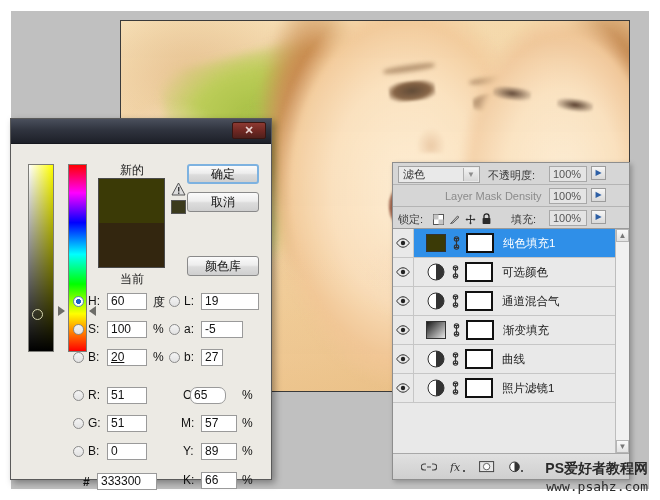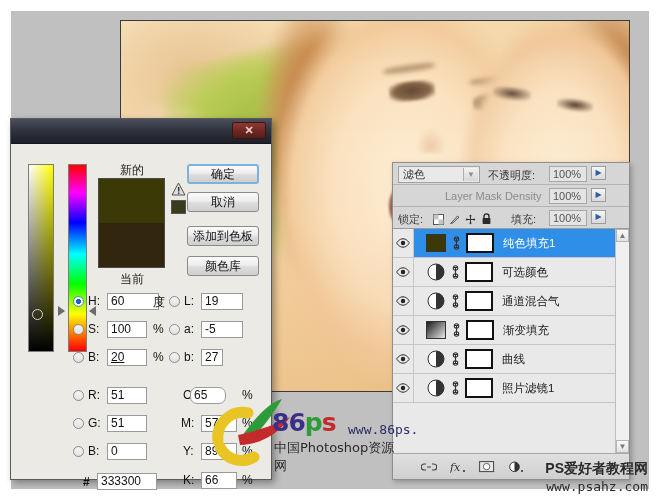--- a/index.html
+++ b/index.html
@@ -451,26 +451,25 @@
         <svg width="15" height="14" viewBox="0 0 15 14">
           <path d="M7.5 1 L14 13 L1 13 Z" fill="#dcdcdc" stroke="#555" stroke-width="1"></path>
           <rect x="7" y="5" width="1.4" height="4.5" fill="#333"></rect>
           <rect x="7" y="10.5" width="1.4" height="1.4" fill="#333"></rect>
         </svg>
       </div>
       <div class="warn-swatch"></div>
 
       <div class="dbtn primary b-ok">确定</div>
       <div class="dbtn b-cancel">取消</div>
-      <div class="dbtn b-add">添加到色板</div>
       <div class="dbtn b-lib">颜色库</div>
 
       <div class="radio on" style="left:62px; top:152px;"></div>
       <div class="nlabel" style="left:77px; top:150px;">H:</div>
-      <div class="nbox" style="left:96px; top:149px; width:52px;">60</div>
+      <div class="nbox" style="left:96px; top:149px; width:40px;">60</div>
       <div class="nunit" style="left:142px; top:150px;">度</div>
 
       <div class="radio" style="left:62px; top:180px;"></div>
       <div class="nlabel" style="left:77px; top:178px;">S:</div>
       <div class="nbox" style="left:96px; top:177px; width:40px;">100</div>
       <div class="nunit" style="left:142px; top:178px;">%</div>
 
       <div class="radio" style="left:62px; top:208px;"></div>
       <div class="nlabel" style="left:77px; top:206px;">B:</div>
       <div class="nbox" style="left:96px; top:205px; width:40px;text-decoration:underline;">20</div>
@@ -486,21 +485,21 @@
 
       <div class="radio" style="left:62px; top:302px;"></div>
       <div class="nlabel" style="left:77px; top:300px;">B:</div>
       <div class="nbox" style="left:96px; top:299px; width:40px;">0</div>
 
       <div class="nlabel" style="left:72px; top:331px; font-weight:bold;">#</div>
       <div class="nbox" style="left:86px; top:329px; width:60px;">333300</div>
 
       <div class="radio" style="left:158px; top:152px;"></div>
       <div class="nlabel" style="left:173px; top:150px;">L:</div>
-      <div class="nbox" style="left:190px; top:149px; width:42px;">19</div>
+      <div class="nbox" style="left:190px; top:149px; width:58px;">19</div>
 
       <div class="radio" style="left:158px; top:180px;"></div>
       <div class="nlabel" style="left:173px; top:178px;">a:</div>
       <div class="nbox" style="left:190px; top:177px; width:42px;">-5</div>
 
       <div class="radio" style="left:158px; top:208px;"></div>
       <div class="nlabel" style="left:173px; top:206px;">b:</div>
       <div class="nbox" style="left:190px; top:205px; width:22px;">27</div>
 
       <div class="nlabel" style="left:172px; top:244px;">C:</div>
@@ -720,30 +719,19 @@
       <span class="lb-ic">
         <svg width="16" height="12" viewBox="0 0 16 12">
           <circle cx="6.5" cy="5.8" r="4.8" fill="#fff" stroke="#333"></circle>
           <path d="M6.5 1 A4.8 4.8 0 0 1 6.5 10.6 Z" fill="#333"></path>
           <rect x="13" y="9" width="2" height="2" fill="#555"></rect>
         </svg>
       </span>
     </div>
   </div>
 
-  <div class="wm86">
-    <svg class="wm86-ring" viewBox="0 0 80 72">
-      <path d="M8 46 a25 25 0 0 1 30 -28" fill="none" stroke="#e8c424" stroke-width="11" stroke-linecap="round"></path>
-      <path d="M10 52 a24 24 0 0 0 34 10" fill="none" stroke="#e8c424" stroke-width="11" stroke-linecap="round"></path>
-      <path d="M30 44 C44 24, 58 8, 72 4 C62 20, 50 38, 34 50 Z" fill="#2e9b3a"></path>
-      <path d="M28 40 C46 36, 66 30, 80 22 C68 40, 48 50, 30 50 Z" fill="#c42a2a"></path>
-    </svg>
-    <div class="wm86-txt"><span class="wm86-8">86</span><span class="wm86-p">p</span><span class="wm86-s">s</span></div>
-    <div class="wm86-url">www.86ps.</div>
-    <div class="wm86-cn">中国Photoshop资源网</div>
-  </div>
 
   <div class="wm-psahz">
     <div class="l1">PS爱好者教程网</div>
     <div class="l2">www.psahz.com</div>
   </div>
 
 </div>
 
 </body></html>

